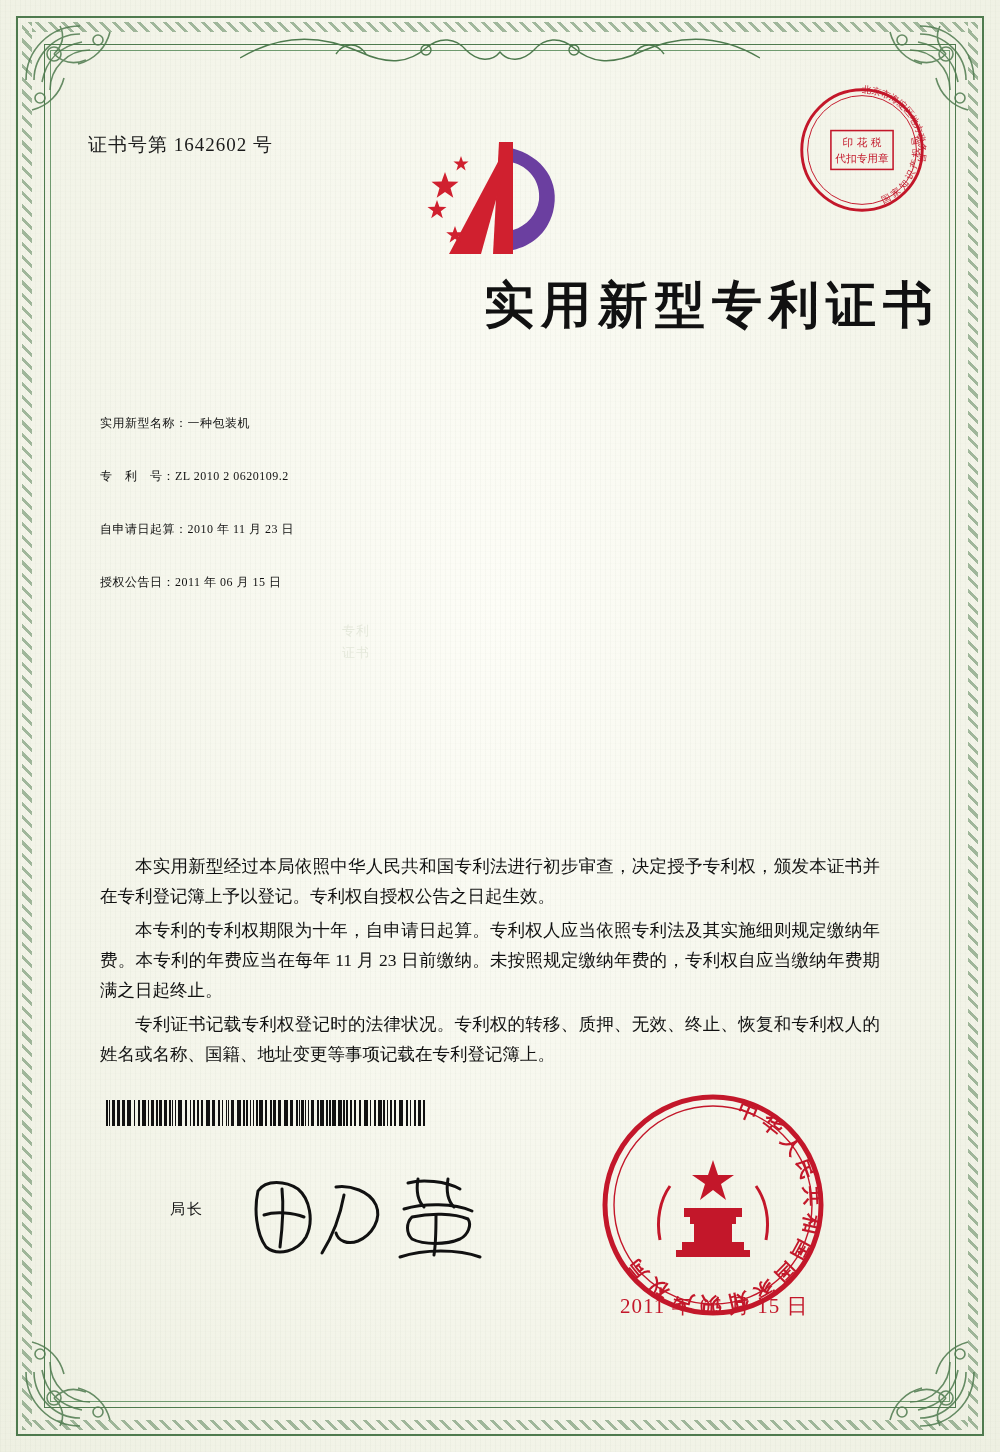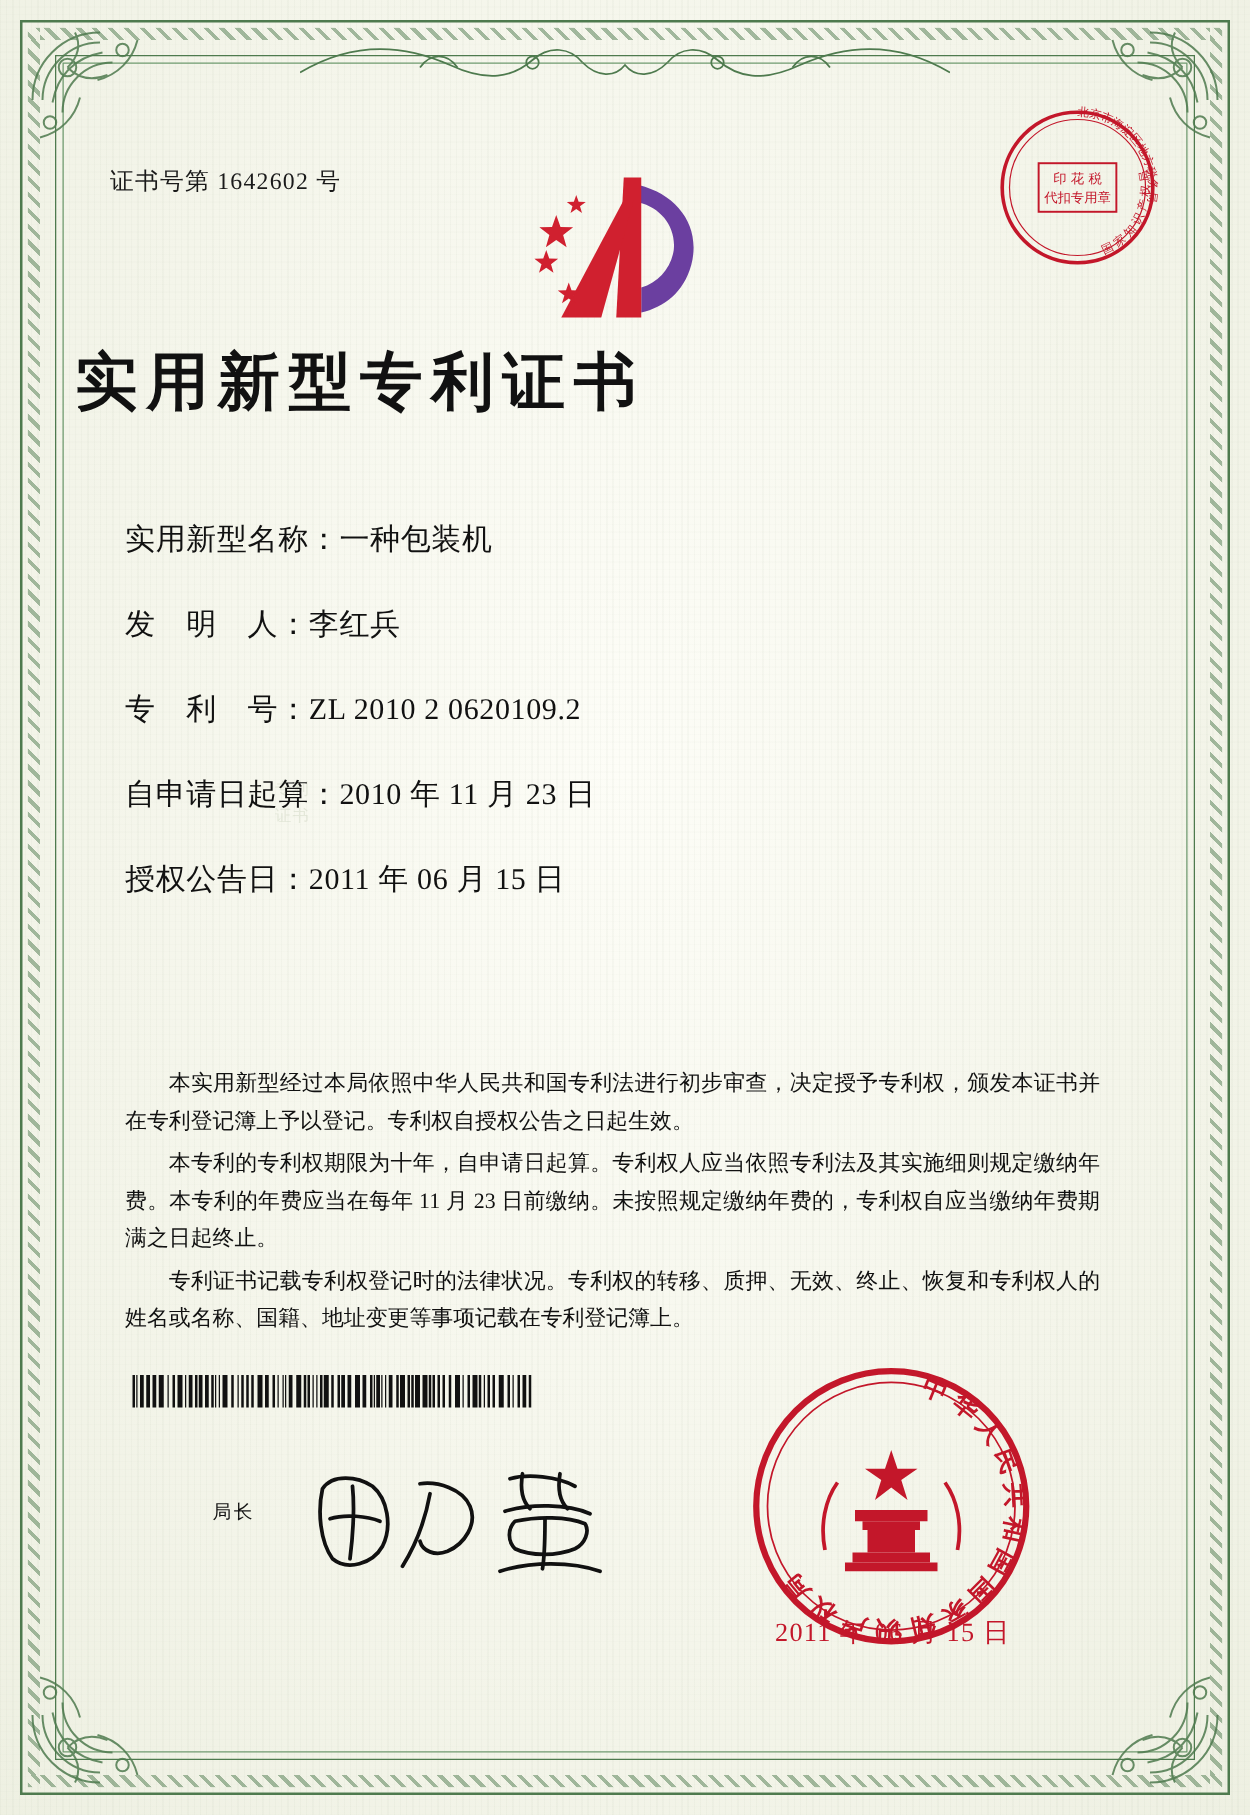--- a/index.html
+++ b/index.html
@@ -141,37 +141,37 @@
     right: 10px; top: 22px;
     width: 136px; height: 136px;
   }
   .stamp-tax svg { width: 100%; height: 100%; }
 
   
   .main-title {
     position: absolute;
     left: 0; right: 0;
     top: 212px;
-    text-align: left;
+    text-align: right;
     font-size: 50px;
     font-weight: bold;
     letter-spacing: 7px;
     color: #111;
     font-family: "DejaVu Sans", "Liberation Sans", sans-serif;
   }
 
   
   .fields {
     position: absolute;
     left: 40px;
     top: 355px;
     right: 40px;
   }
   .field-row {
-    font-size: 24px;
+    font-size: 12px;
     color: #111;
     margin-bottom: 36px;
     letter-spacing: 0.5px;
     white-space: nowrap;
   }
   .field-label {
     display: inline-block;
   }
   .field-value {
     display: inline-block;
@@ -346,21 +346,21 @@
         <circle cx="186" cy="22" r="5"></circle>
         <circle cx="334" cy="22" r="5"></circle>
         <path d="M96 26 C104 14 118 14 126 26"></path>
         <path d="M424 26 C416 14 402 14 394 26"></path>
       </g>
     </svg>
   </div>
 
   <div class="content">
 
-    <div class="ghost-block2" style="white-space:pre-line;">专利
+    <div class="ghost-block2" style="white-space:pre-line;text-align:right;">专利
 证书</div>
 
     <div class="cert-no">证书号第 1642602 号</div>
 
     <div class="logo">
       <svg viewBox="0 0 170 130">
 
         <path d="M96 14 C128 22 146 48 138 78 C132 100 116 112 98 116 L98 96 C112 92 122 80 124 66 C126 48 114 32 96 28 Z" fill="#6b3fa0"></path>
 
         <path d="M84 8 L98 8 L98 120 L78 120 Z" fill="#d0202f"></path>
@@ -398,23 +398,20 @@
           <text x="70" y="82">代扣专用章</text>
         </g>
       </svg>
     </div>
 
     <div class="main-title">实用新型专利证书</div>
 
     <div class="fields">
       <div class="field-row">
         <span class="field-label">实用新型名称：</span><span class="field-value">一种包装机</span>
-      </div>
-      <div class="field-row">
-        <span class="field-label">发　明　人：</span><span class="field-value">李红兵</span>
       </div>
       <div class="field-row">
         <span class="field-label">专　利　号：</span><span class="field-value">ZL 2010 2 0620109.2</span>
       </div>
       <div class="field-row">
         <span class="field-label">自申请日起算：</span><span class="field-value">2010 年 11 月 23 日</span>
       </div>
       <div class="field-row">
         <span class="field-label">授权公告日：</span><span class="field-value">2011 年 06 月 15 日</span>
       </div>

